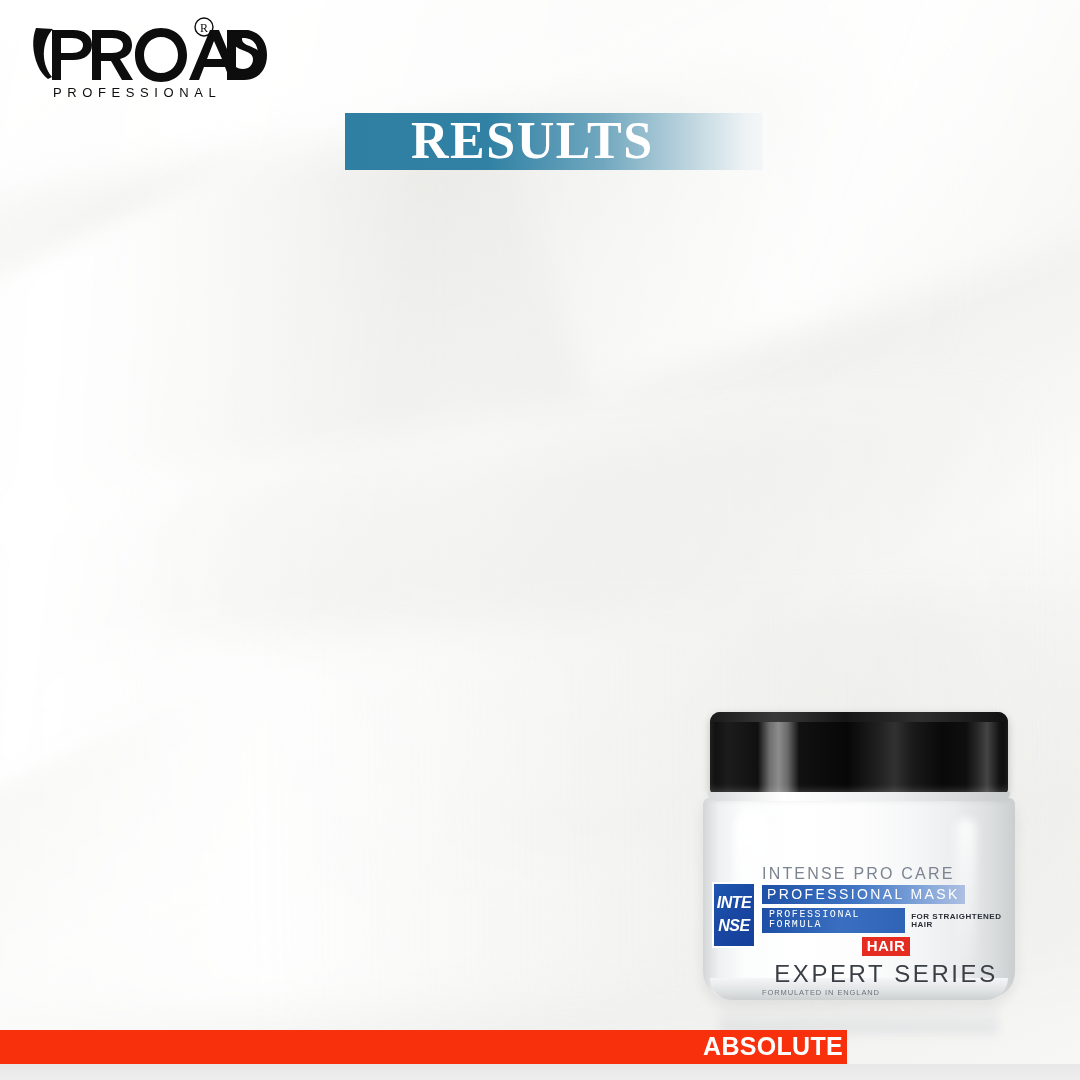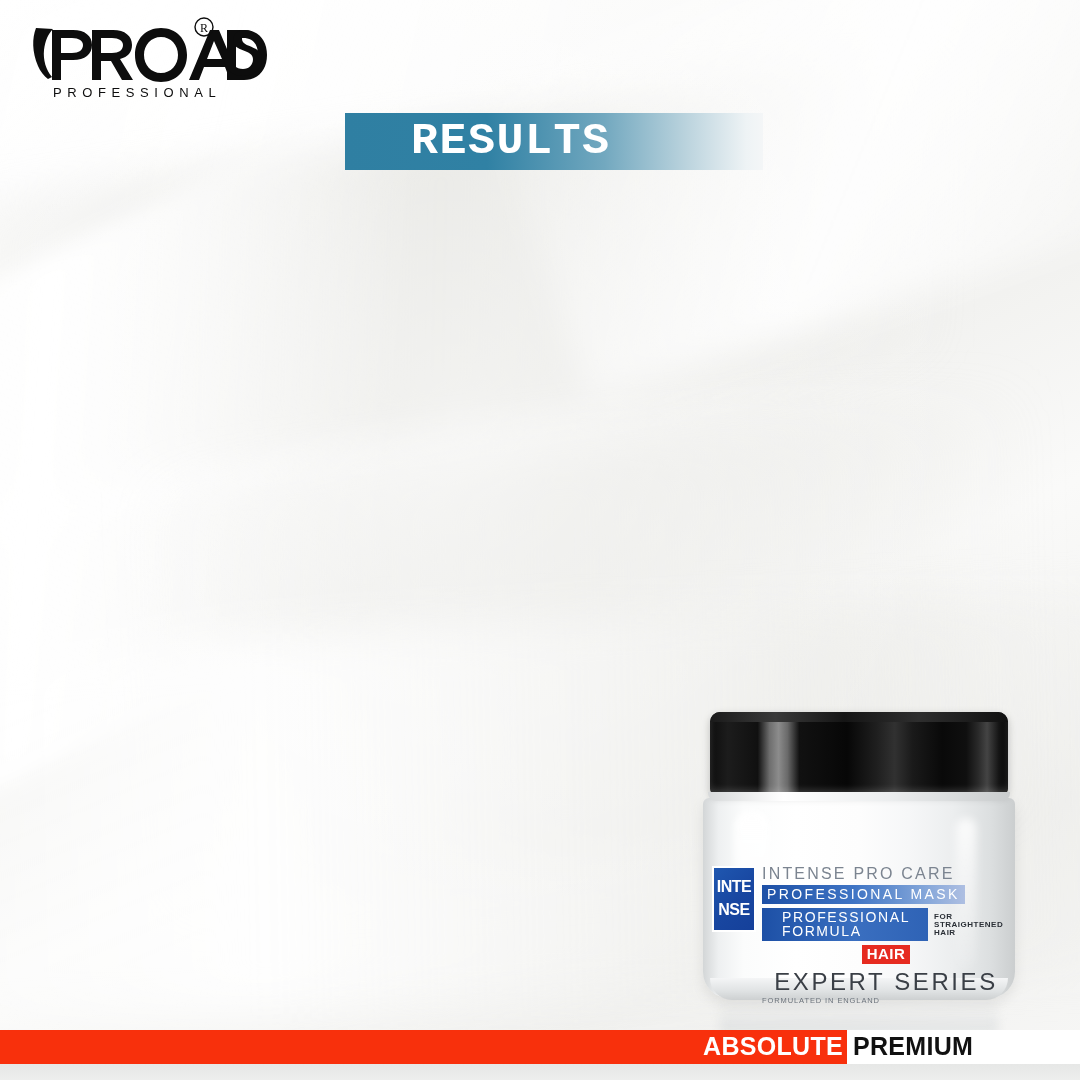--- a/index.html
+++ b/index.html
@@ -58,22 +58,22 @@
   .logo{position:absolute;left:22px;top:14px;width:250px;height:86px;}
   .logo svg{display:block;}
 
   
   .results-banner{
     position:absolute;left:345px;top:113px;width:418px;height:57px;
     background:linear-gradient(90deg,#2f7fa2 0%,#3081a4 34%,#72a8bf 62%,#bcd4de 82%,#eef3f5 96%,#f4f6f7 100%);
   }
   .results-banner .rb-text{
     position:absolute;left:66px;top:50%;transform:translateY(-52%);
-    color:#ffffff;font-size:45px;font-weight:bold;letter-spacing:1.5px;
-    font-family:Liberation Mono, monospace;line-height:1;text-align:center;
+    color:#ffffff;font-size:52px;font-weight:bold;letter-spacing:1.5px;
+    font-family:Liberation Serif, serif;line-height:1;text-align:center;
   }
 
   
   .copy{position:absolute;left:82px;top:300px;width:970px;}
   .benefit{
     color:#141414;
     font-family:"Liberation Sans", sans-serif;
     font-size:41px;line-height:1.22;letter-spacing:-0.3px;
     transform:scaleX(.955);transform-origin:left center;
     white-space:pre-line;
@@ -138,24 +138,25 @@
   .jar-reflection{
     position:absolute;left:20px;top:294px;width:278px;height:34px;
     background:linear-gradient(180deg,rgba(200,205,208,.42),rgba(200,205,208,0));
     filter:blur(5px);transform:scaleY(-1);
   }
 
   
   .label{position:absolute;left:10px;top:160px;width:300px;height:104px;}
 
   .intense-badge{
-    position:absolute;left:2px;top:0px;width:44px;height:66px;
+    position:absolute;left:2px;top:16px;width:44px;height:66px;
     background:linear-gradient(135deg,#1f57b0,#1846a0 55%,#15409a);
     border:2px solid #ffffff;
     box-sizing:border-box;
+    font-style:italic;
   }
   .intense-badge span{
     position:absolute;left:0;right:0;color:#fff;font-weight:bold;
     font-family:"Liberation Sans", sans-serif;
     font-size:16px;text-align:center;letter-spacing:-.5px;line-height:1;
   }
   .ib-1{top:11px;}
   .ib-2{top:34px;}
 
   .lab-col{position:absolute;left:52px;top:0px;width:248px;}
@@ -171,23 +172,23 @@
     color:#ffffff;font-size:14px;letter-spacing:2.4px;
     padding:2px 5px 3px 5px;line-height:1;margin-bottom:4px;
     font-family:"Liberation Sans", sans-serif;
   }
   .l-row{display:flex;align-items:baseline;gap:5px;margin-bottom:4px;}
   .l-biotin{color:#171a1f;font-size:13px;font-weight:bold;letter-spacing:.7px;line-height:1;}
   .l-anti{color:#2a2f36;font-size:8px;font-weight:bold;letter-spacing:.4px;line-height:1;}
   .l-row2{display:flex;align-items:center;gap:6px;margin-bottom:4px;}
   .l-bar2{
     background:linear-gradient(90deg,#1d50a6 0%,#3a6fc0 55%,#2f63b6 100%);
-    color:#ffffff;font-size:14px;letter-spacing:1.6px;
-    padding:2px 5px 3px 20px;line-height:1;
-    font-family:Liberation Sans, sans-serif;
+    color:#ffffff;font-size:10px;letter-spacing:1.6px;
+    padding:2px 5px 3px 7px;line-height:1;
+    font-family:Liberation Mono, monospace;
   }
   .l-straight{color:#2a2f36;font-size:8px;font-weight:bold;letter-spacing:.5px;line-height:1;}
   .l-row3{display:flex;align-items:center;gap:6px;margin-bottom:3px;flex-direction:column;}
   .l-hair{
     background:#e62b20;color:#ffffff;font-size:15px;font-weight:bold;
     letter-spacing:.4px;padding:1px 5px 2px 5px;line-height:1.05;
   }
   .l-expert{color:#3a3f46;font-size:24px;letter-spacing:2.6px;line-height:1;}
   .l-made{color:#6c737c;font-size:7.5px;letter-spacing:.9px;line-height:1;}
 
@@ -286,19 +287,16 @@
         </div>
         <div class="l-made">FORMULATED IN ENGLAND</div>
       </div>
     </div>
   </div>
 
   <div class="bottom-strip">
     <div class="bs-red">
       <div class="bs-absolute">ABSOLUTE</div>
     </div>
-    <div class="bs-white">
-      <div class="bs-premium">PREMIUM</div>
-    </div>
   </div>
   <div class="bottom-pad"></div>
 
 </div>
 
 </body></html>

